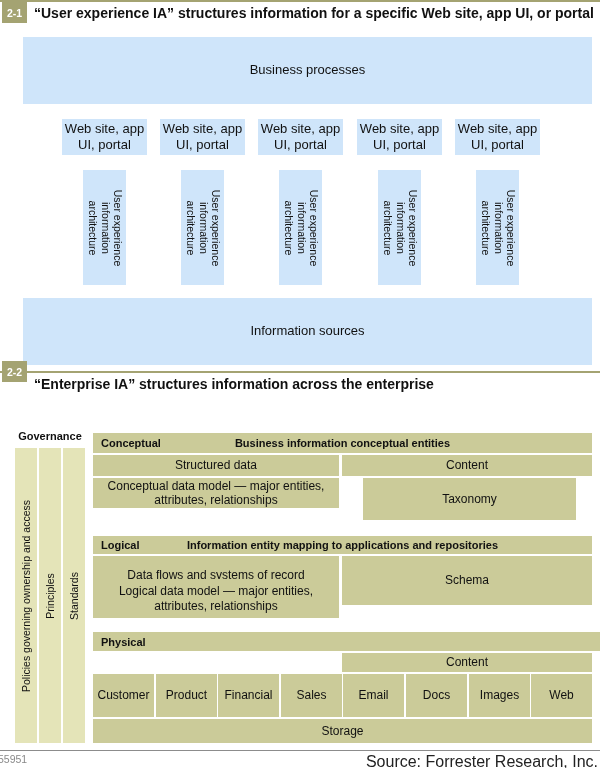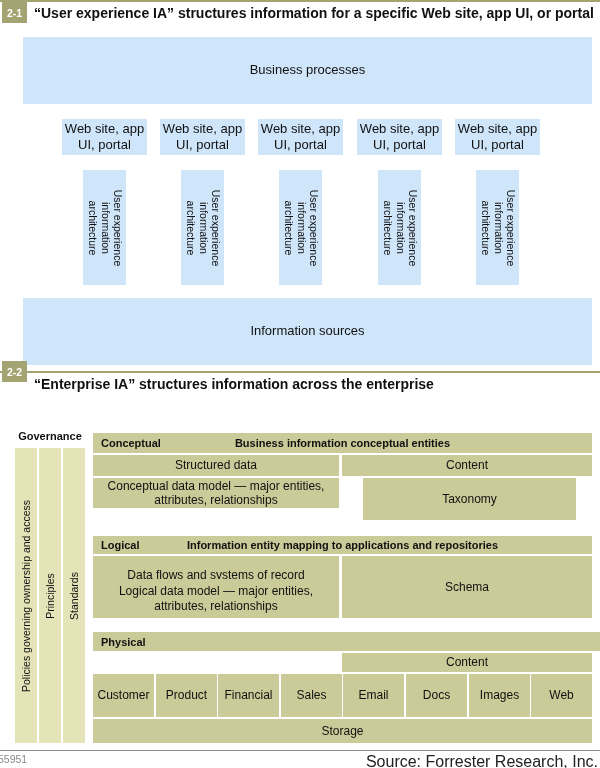--- a/index.html
+++ b/index.html
@@ -77,21 +77,21 @@
   
   .ch  { left: 93px; top: 433px; width: 499px; height: 20px; }
   .c1l { left: 93px; top: 455px; width: 246px; height: 21px; }
   .c1r { left: 342px; top: 455px; width: 250px; height: 21px; }
   .c2l { left: 93px; top: 478px; width: 246px; height: 30px; }
   .c2r { left: 323px; top: 478px; width: 213px; height: 42px; margin-left: 40px; }
   
   .lh  { left: 93px; top: 536px; width: 499px; height: 18px; }
   .l1l { left: 93px; top: 556px; width: 246px; height: 39px; }
   .l2l { left: 93px; top: 579px; width: 246px; height: 39px; }
-  .lr  { left: 342px; top: 556px; width: 250px; height: 62px; }
+  .lr  { left: 342px; top: 556px; width: 250px; height: 49px; }
   
   .ph  { left: 93px; top: 632px; width: 499px; height: 19px; padding-left: 28px; }
   .pgl { left: 93px; top: 653px; width: 246px; height: 19px; }
   .pgr { left: 342px; top: 653px; width: 250px; height: 19px; }
   .pc  { top: 674px; width: 61px; height: 43px; }
   .pc0 { left: 93px; } .pc1 { left: 156px; } .pc2 { left: 218px; } .pc3 { left: 281px; }
   .pc4 { left: 343px; } .pc5 { left: 406px; } .pc6 { left: 469px; } .pc7 { left: 531px; }
   .stor { left: 93px; top: 719px; width: 499px; height: 24px; }
 
   .fline { position: absolute; left: 0; top: 750px; width: 600px; height: 1px; background: var(--footer-line); }

